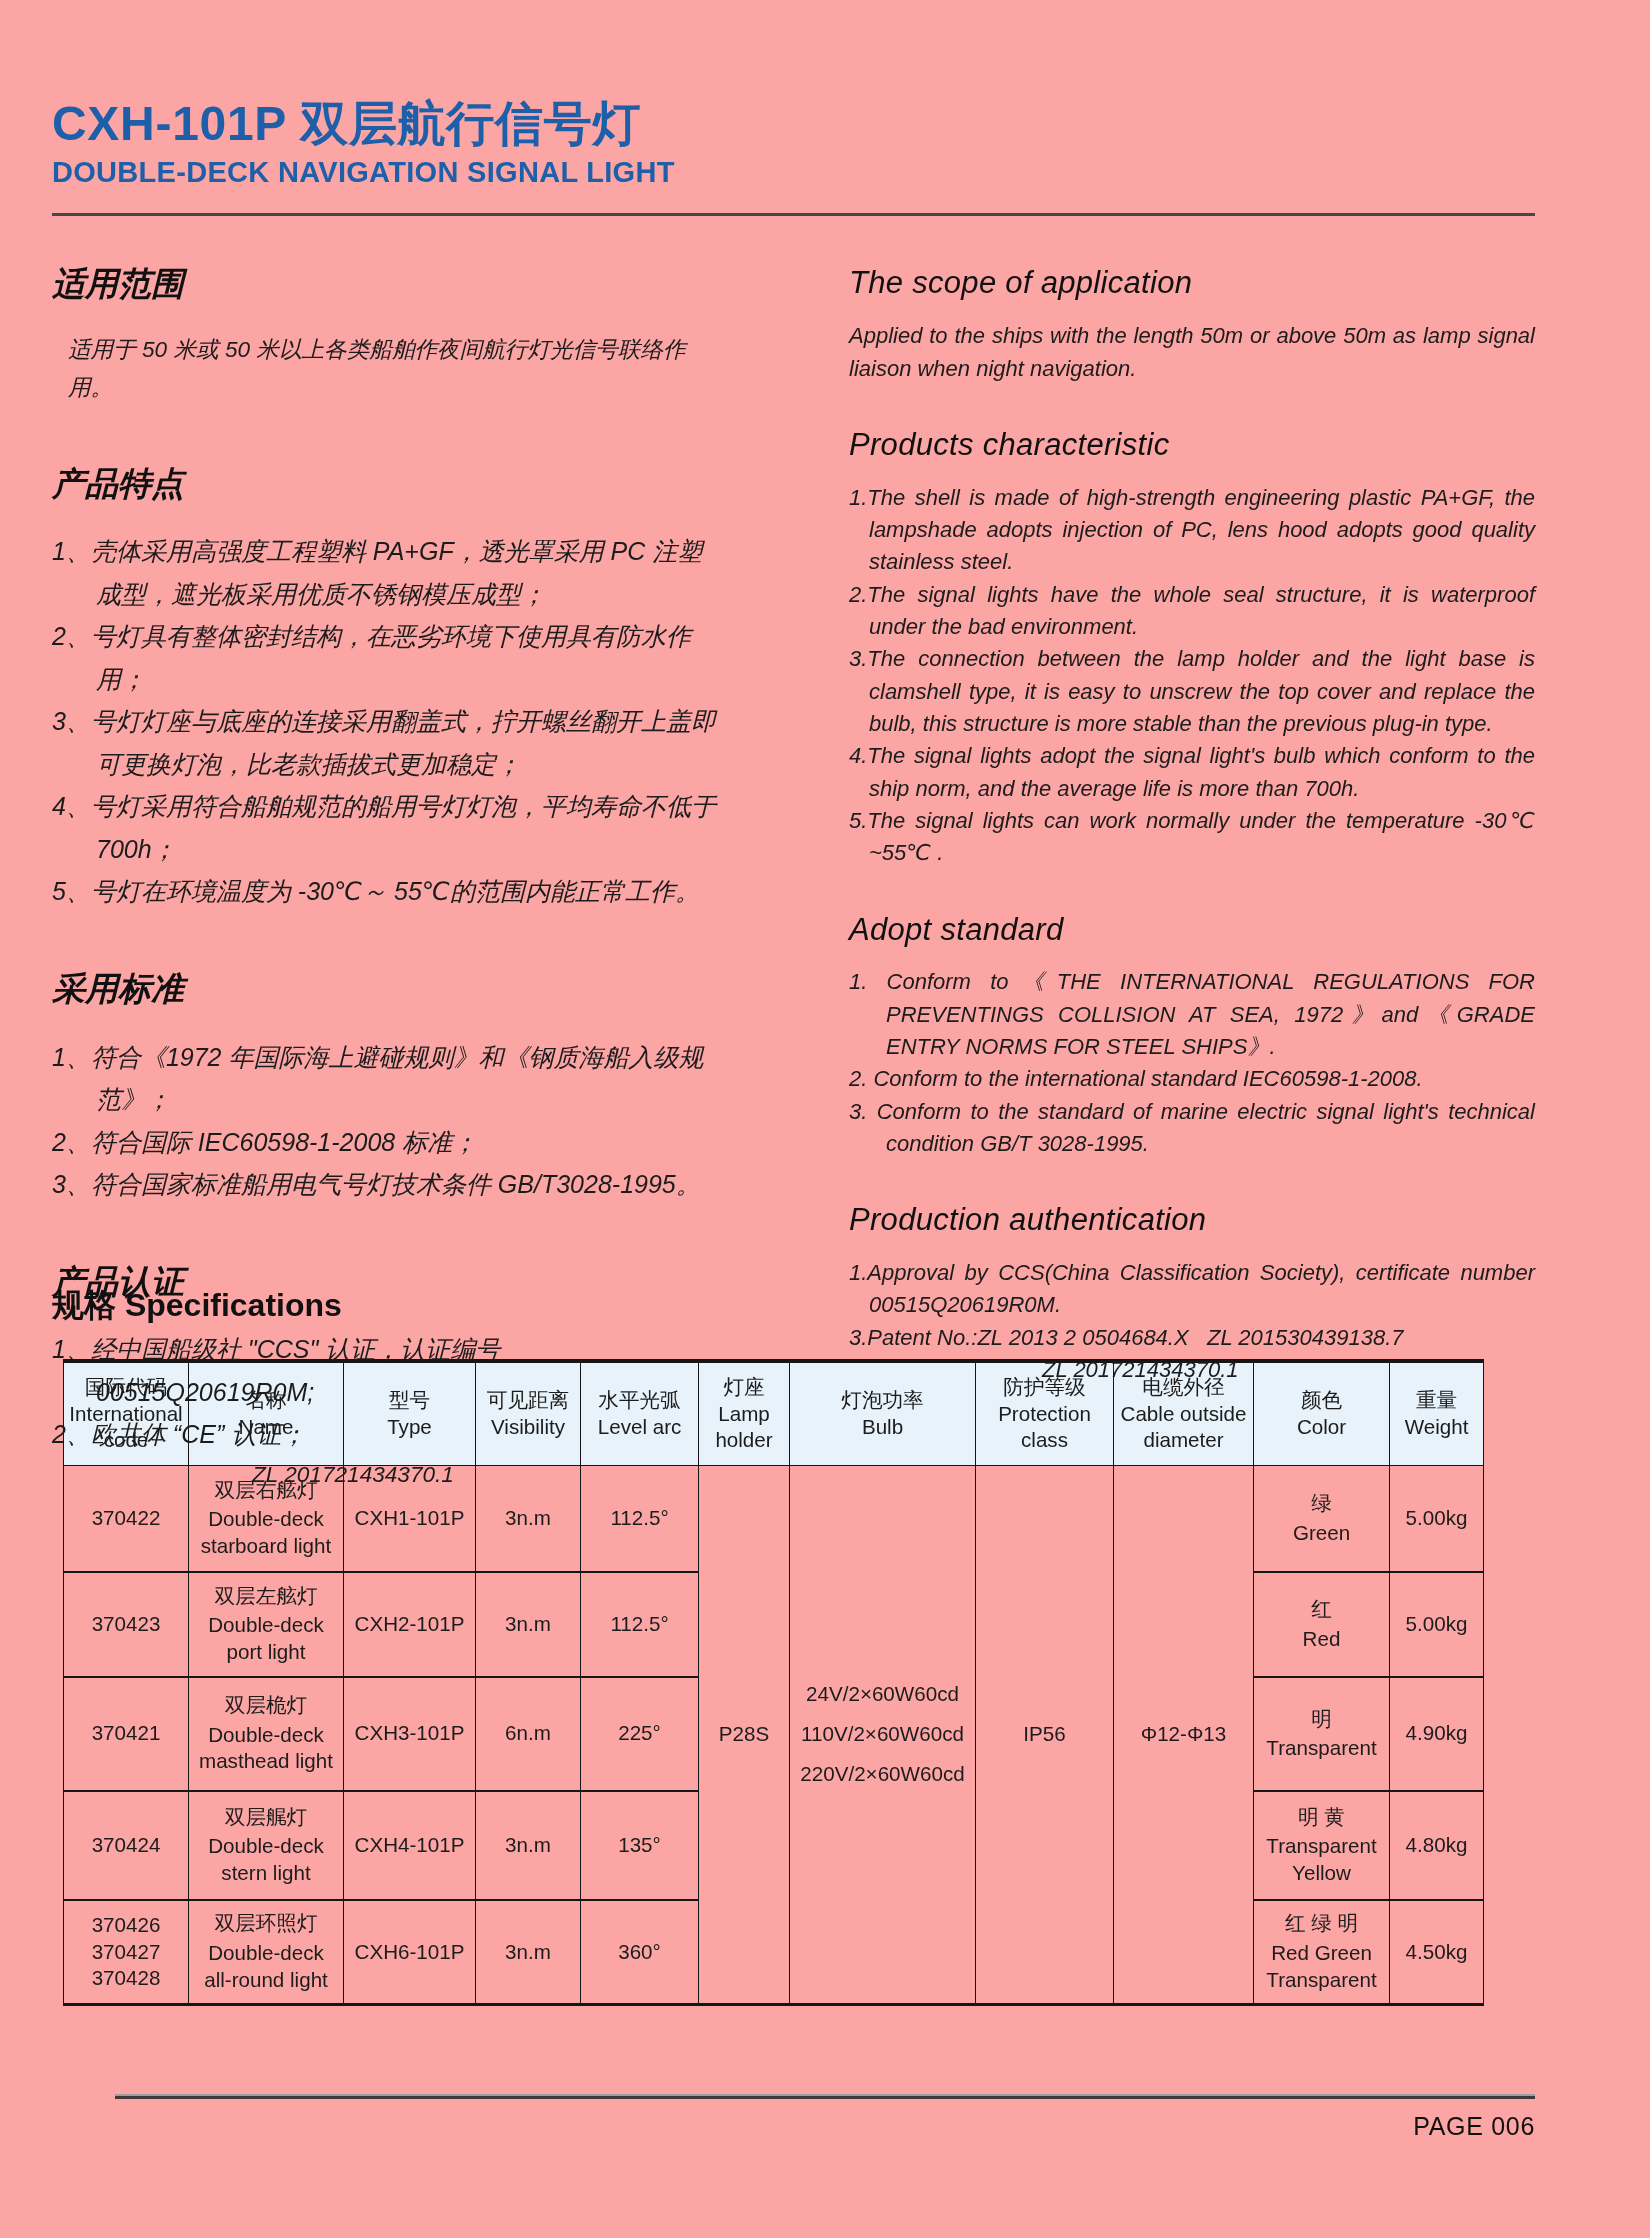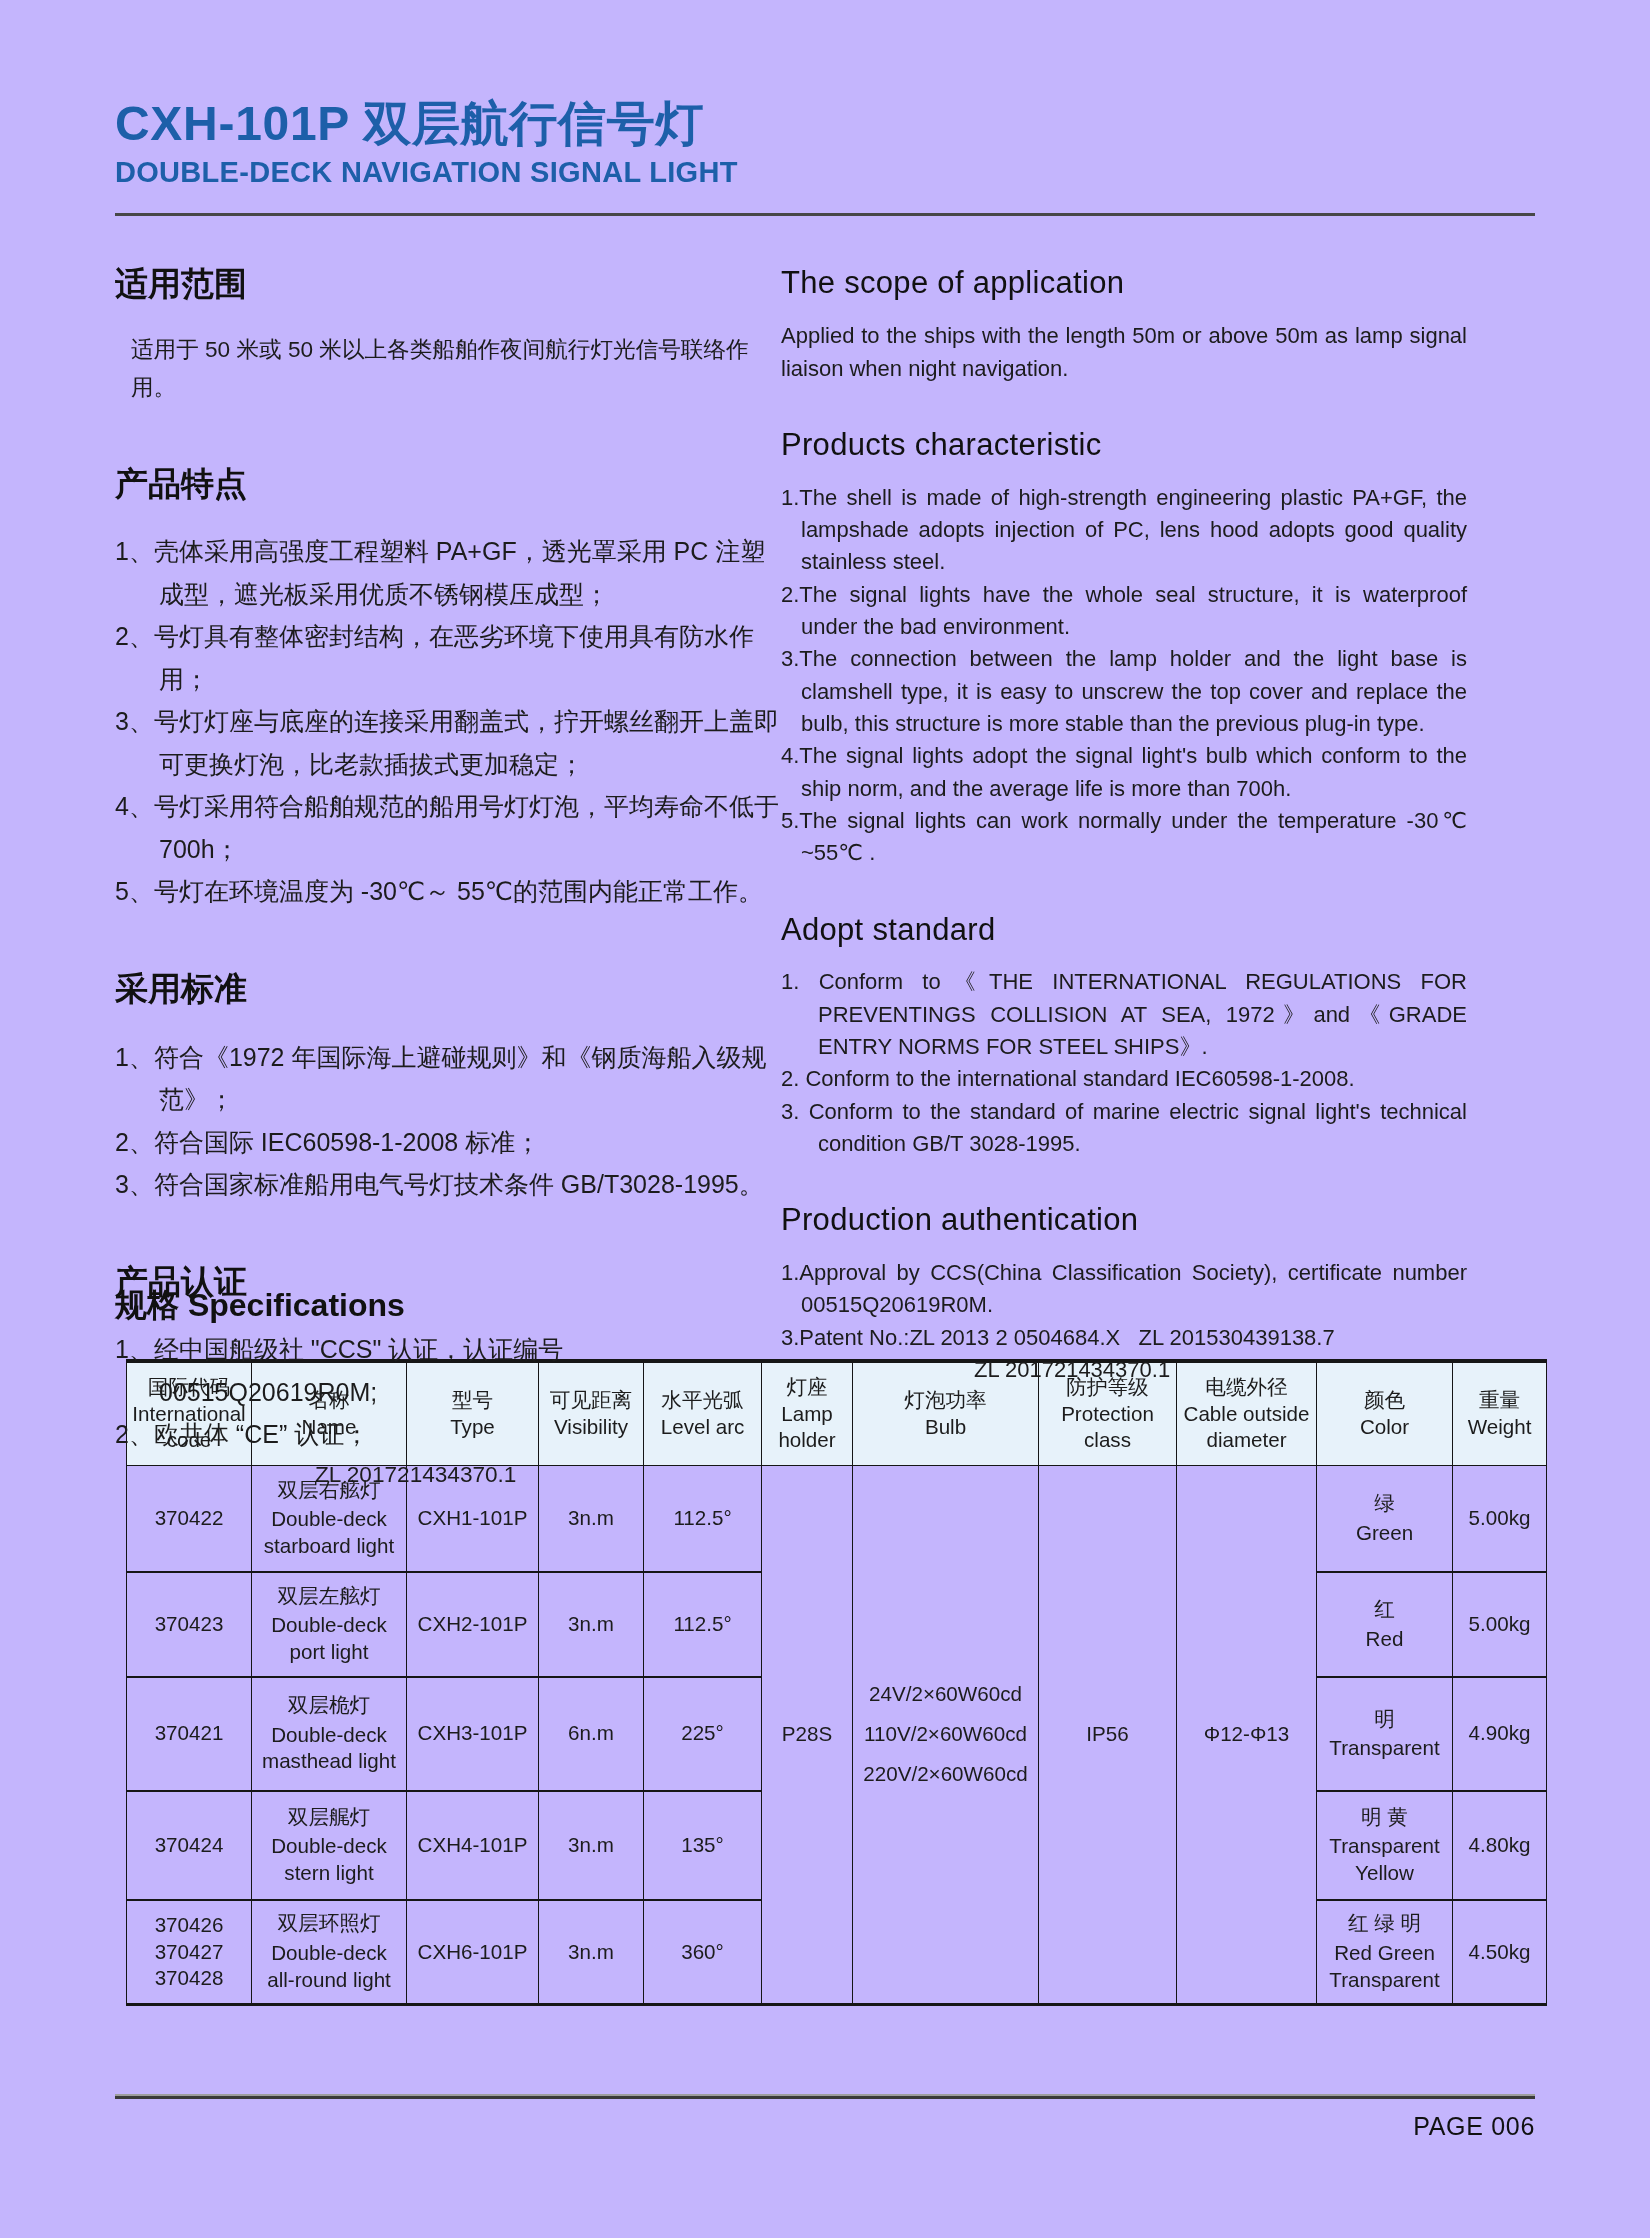--- a/index.html
+++ b/index.html
@@ -5,22 +5,22 @@
   :root{
     --accent-blue:#1d5fa9;
     --table-header-bg:#e7f2fa;
     --ink:#161616;
   }
   html,body{margin:0;padding:0;background:#ffffff;}
   .page{
     position:relative;
     width:1650px;height:2239px;
     box-sizing:border-box;
-    padding:98px 115px 0 115px;
-    background:#c4b5fd;
+    padding:98px 115px 0 52px;
+    background:#fca5a5;
     overflow:hidden;
     font-family:"Liberation Sans","DejaVu Sans",sans-serif;
     color:#1c1c1c;
   }
   
   .title-zh{
     margin:0;
     font-size:48px;line-height:1.1;font-weight:700;
     color:var(--accent-blue,#1d5fa9);
     letter-spacing:0.7px;
@@ -30,22 +30,22 @@
     font-size:29px;line-height:1.15;font-weight:600;
     color:var(--accent-blue,#1d5fa9);
     letter-spacing:0.3px;
   }
   .title-rule{
     height:0;border:0;border-top:3.3px solid #474747;
     margin:24px 0 0 0;
   }
   
   .columns{
-    display:flex;
-    margin-top:48px;height:1002px;overflow:visible;
+    display:flex;justify-content:space-between;
+    margin-top:48px;height:1002px;overflow:visible;font-style:italic;
   }
   .col-zh{width:666px;}
   .col-en{width:686px;}
   .col-zh h2{
     margin:56px 0 27px 0;font-size:33px;line-height:1.2;
     font-weight:700;color:#111;
   }
   .col-zh h2.first{margin-top:0;}
   .col-zh .body{
     font-size:22.6px;line-height:1.7;color:#1c1c1c;margin:16px;

